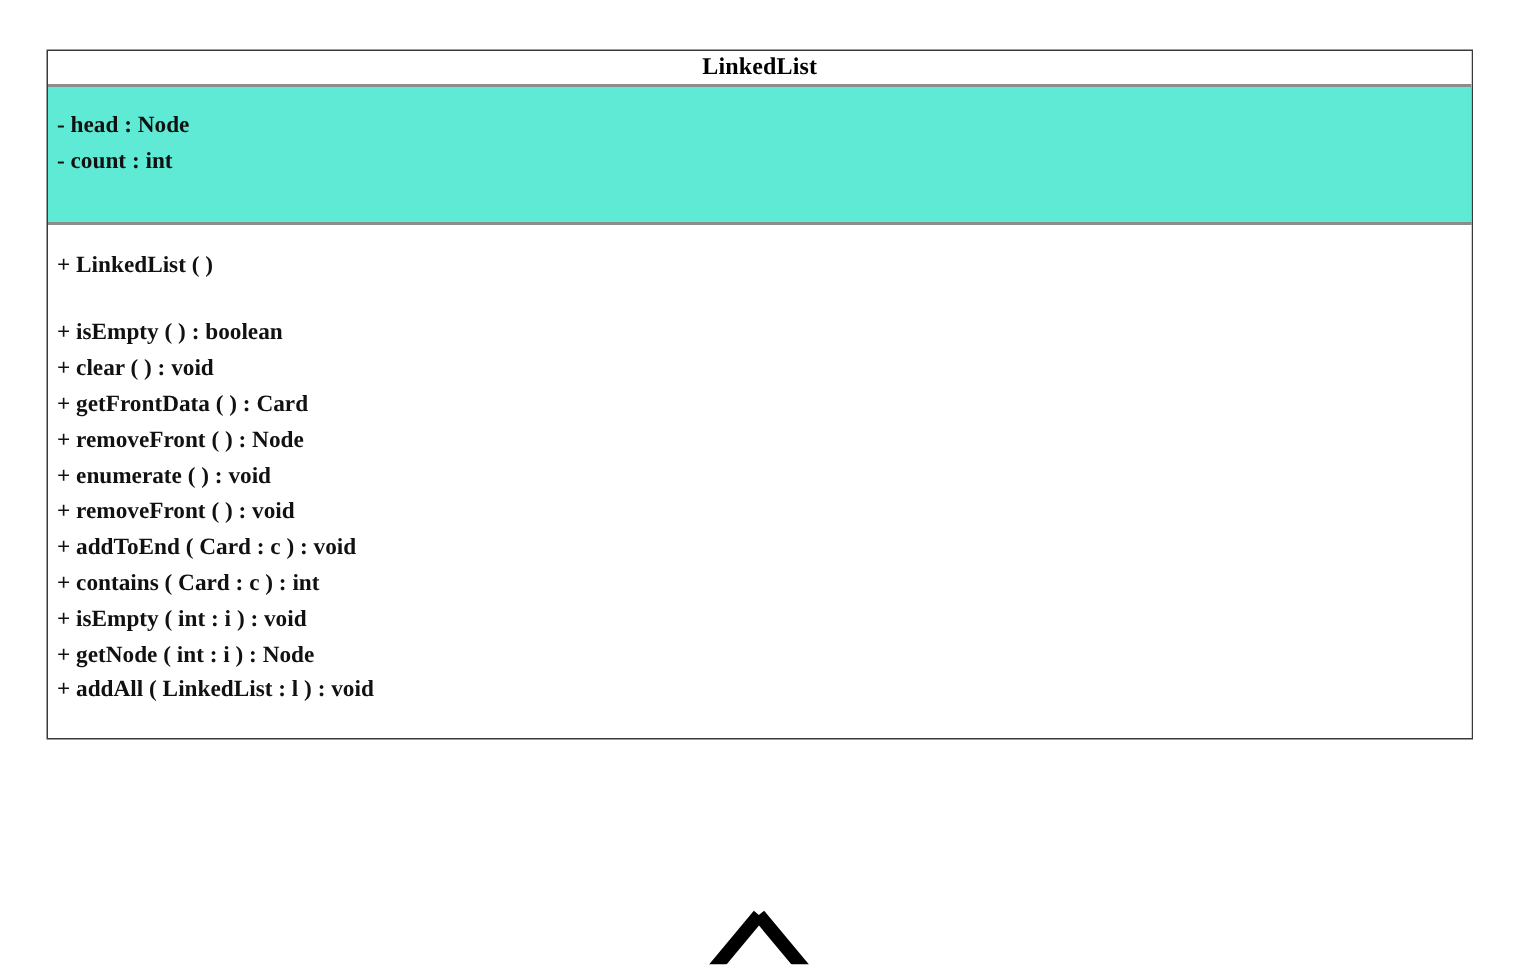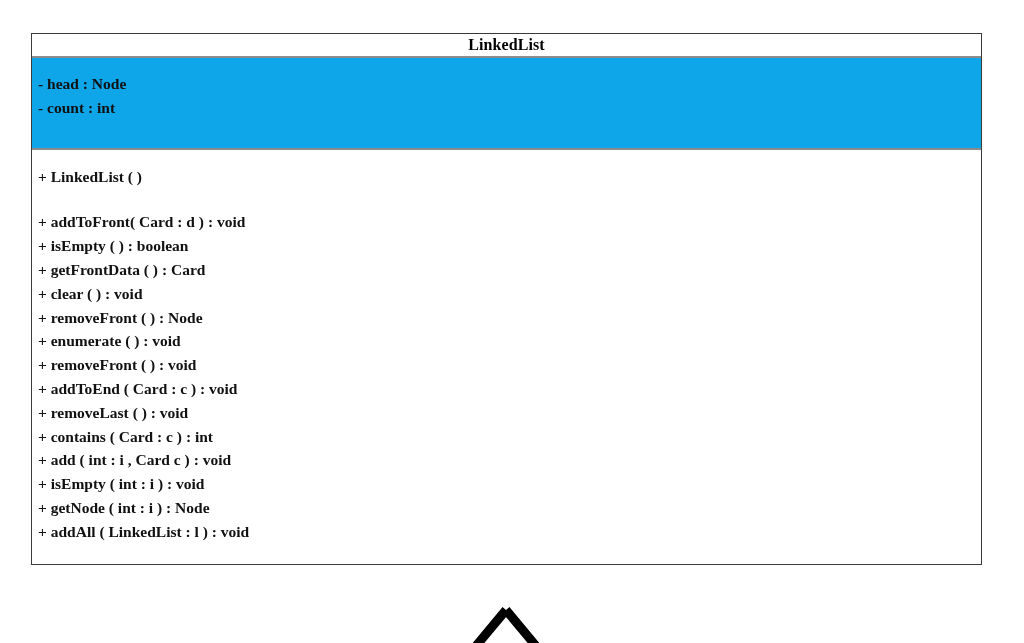--- a/index.html
+++ b/index.html
@@ -49,21 +49,21 @@
     font-weight: bold;
     color: #000000;
     letter-spacing: 0.1px;
     line-height: 1;
   }
 
   .uml-attributes {
     box-sizing: border-box;
     border-bottom: 2px solid #8c8c8c;
     padding: 14px 0 28px 6px;
-    background: #0ea5e9;
+    background: #5eead4;
   }
 
   .uml-operations {
     box-sizing: border-box;
     padding: 15px 0 20px 6px;
     background: #ffffff;
   }
 
   .uml-member {
     font-size: 15.5px;
@@ -102,31 +102,28 @@
       <div class="uml-member">- head : Node</div>
       <div class="uml-member">- count : int</div>
     </div>
 
     <div class="uml-operations">
 
       <div class="uml-member">+ LinkedList ( )</div>
 
       <div class="member-gap"></div>
 
-      <div class="uml-member">+ addToFront( Card : d ) : void</div>
       <div class="uml-member">+ isEmpty ( ) : boolean</div>
+      <div class="uml-member">+ clear ( ) : void</div>
       <div class="uml-member">+ getFrontData ( ) : Card</div>
-      <div class="uml-member">+ clear ( ) : void</div>
       <div class="uml-member">+ removeFront ( ) : Node</div>
       <div class="uml-member">+ enumerate ( ) : void</div>
       <div class="uml-member">+ removeFront ( ) : void</div>
       <div class="uml-member">+ addToEnd ( Card : c ) : void</div>
-      <div class="uml-member">+ removeLast ( ) : void</div>
       <div class="uml-member">+ contains ( Card : c ) : int</div>
-      <div class="uml-member">+ add ( int : i , Card c ) : void</div>
       <div class="uml-member">+ isEmpty ( int : i ) : void</div>
       <div class="uml-member">+ getNode ( int : i ) : Node</div>
       <div class="uml-member">+ addAll ( LinkedList : l ) : void</div>
 
     </div>
   </div>
 
   <div id="generalization-arrow">
     <svg width="72" height="38" viewBox="0 0 72 38" xmlns="http://www.w3.org/2000/svg">
       <path d="M 36 5 L 66 41 M 36 5 L 6 41" fill="none" stroke="#000000" stroke-width="9" stroke-linejoin="miter" stroke-linecap="butt"></path>

